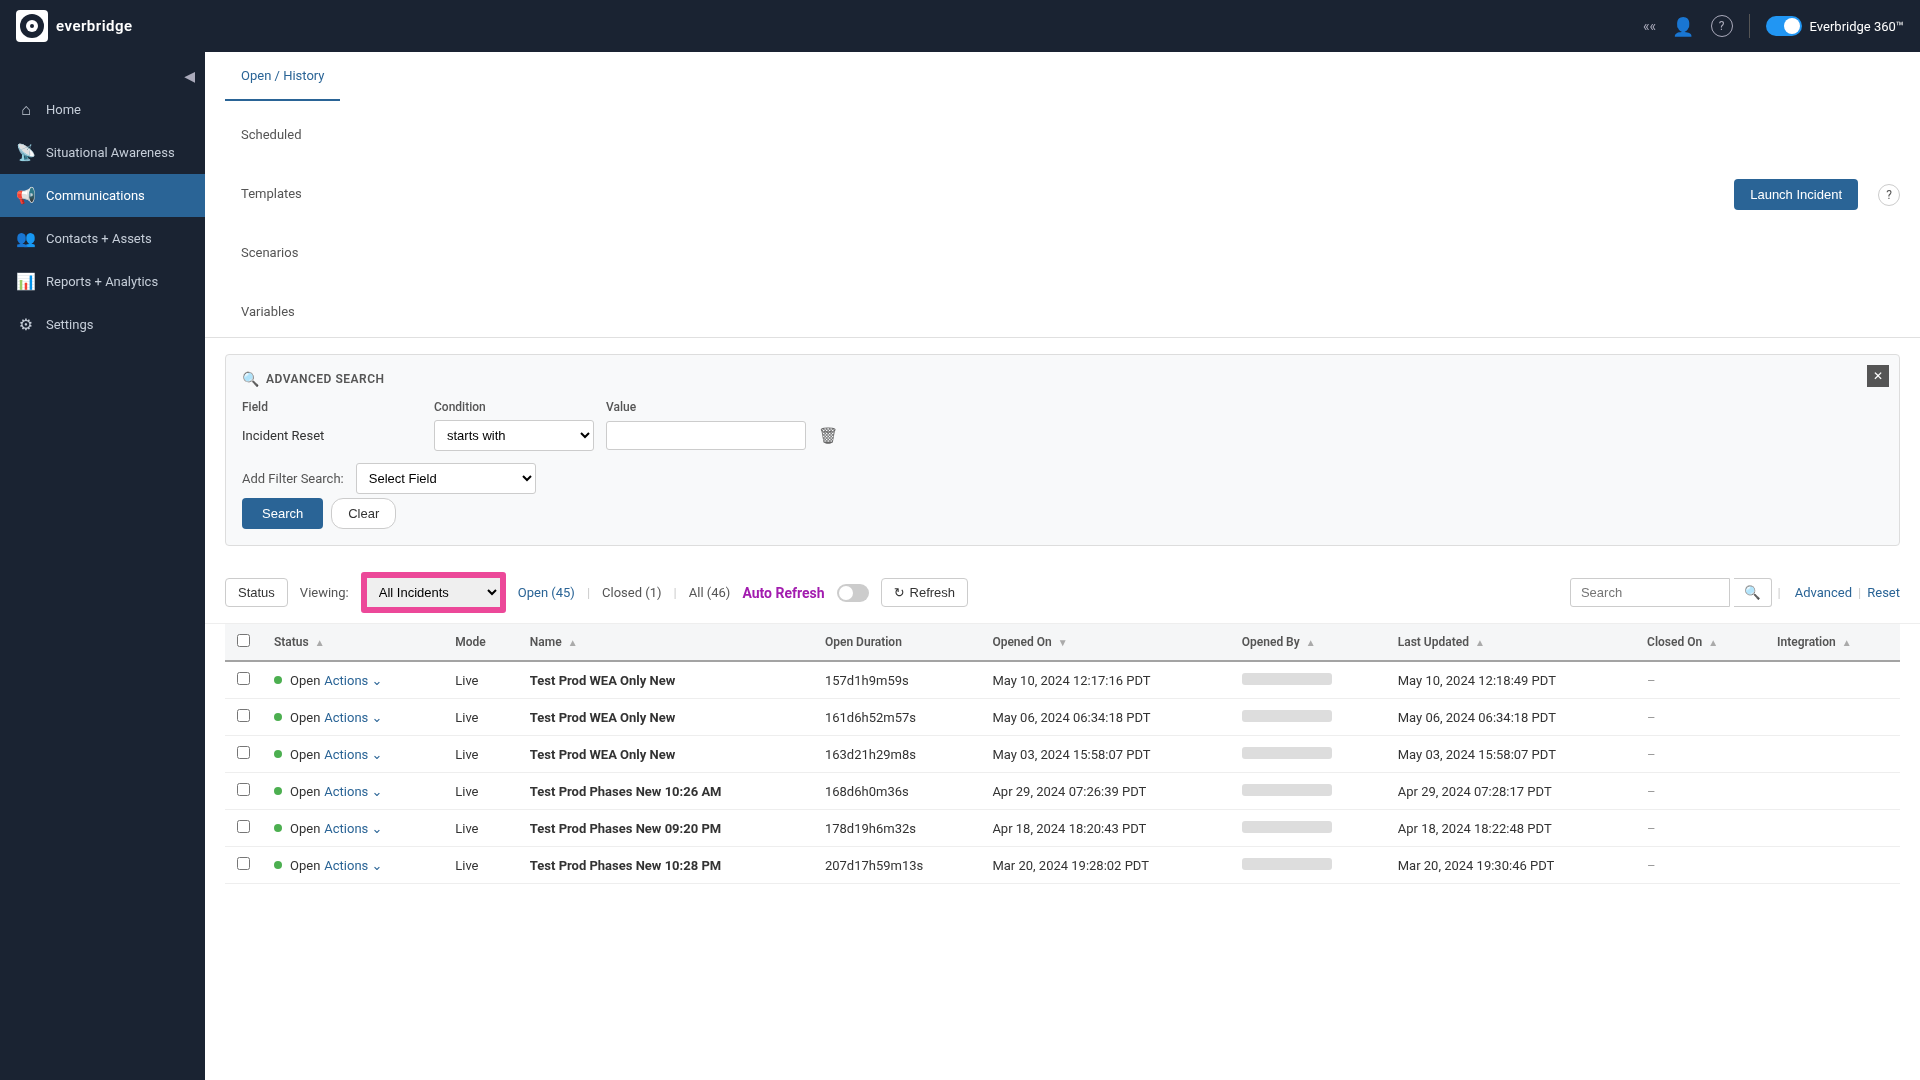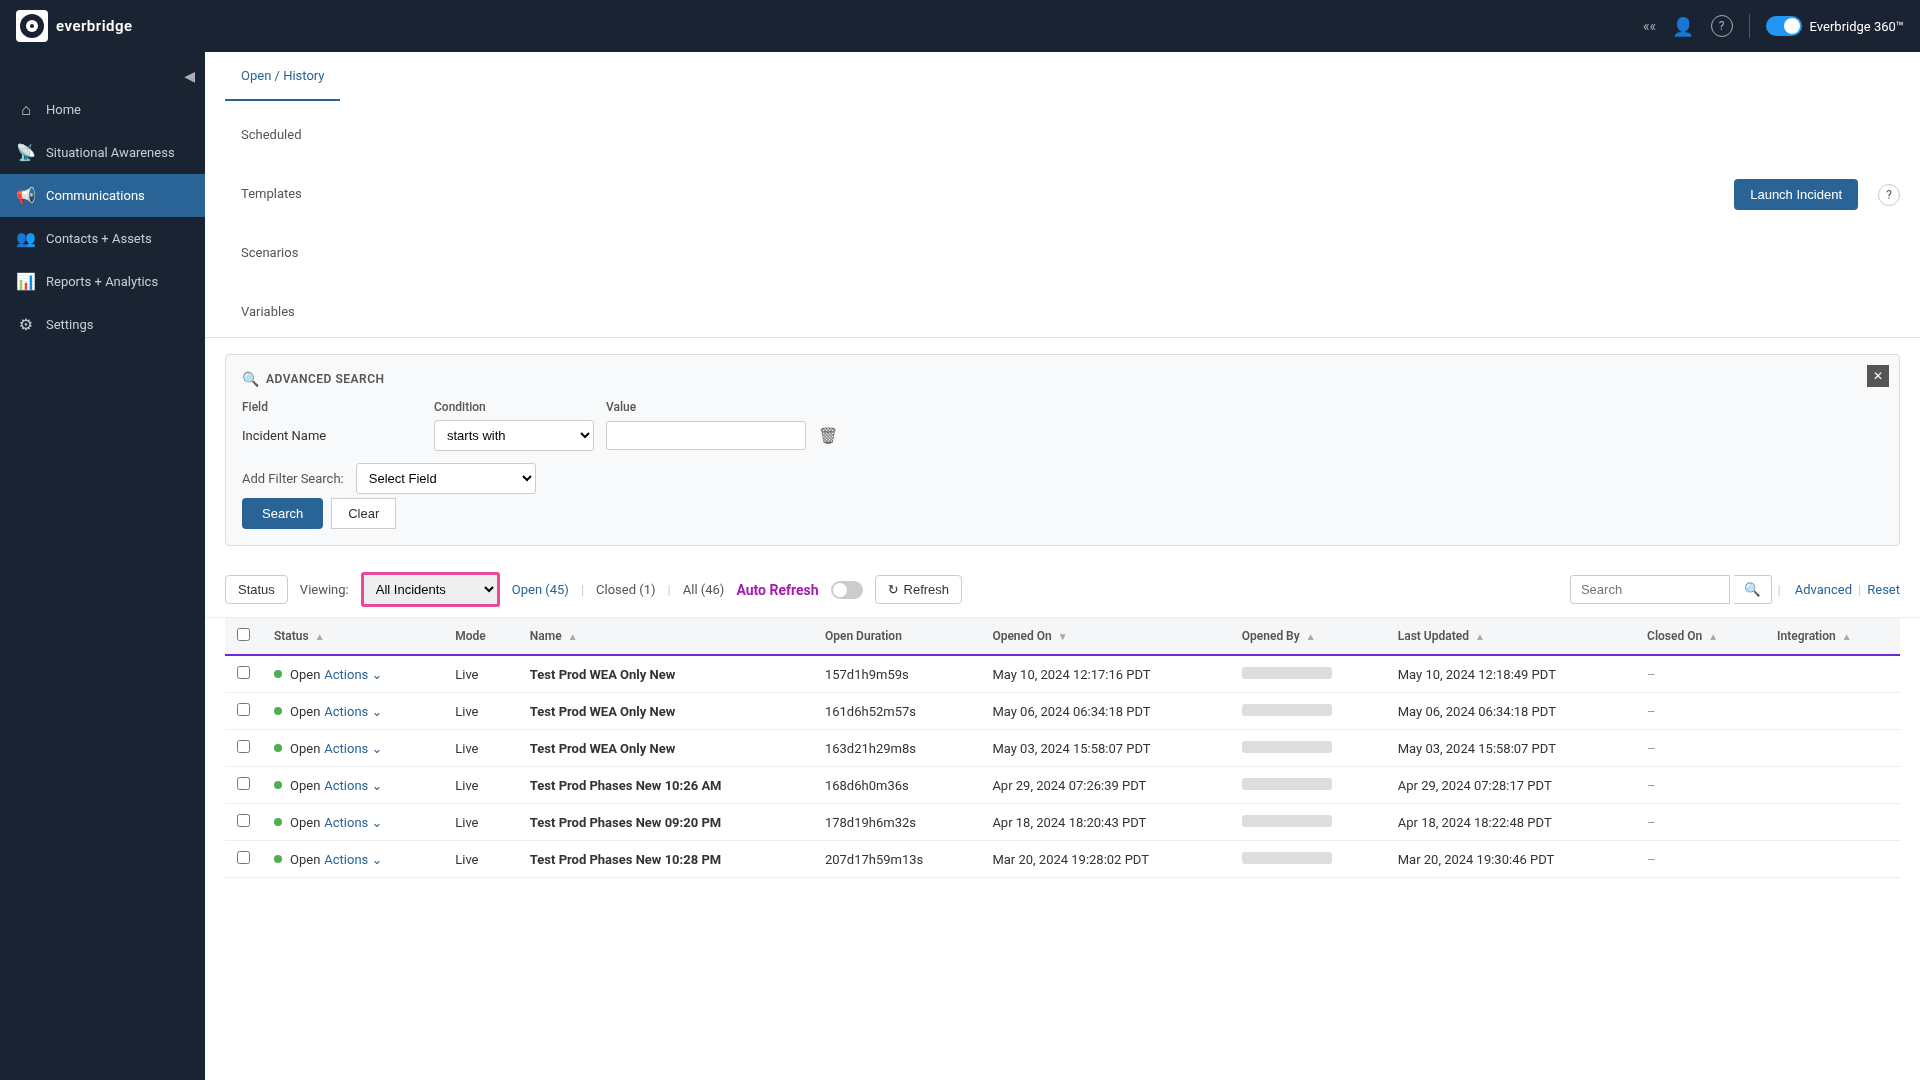--- a/index.html
+++ b/index.html
@@ -46,42 +46,42 @@
     .filter-label-row { display: flex; gap: 12px; margin-bottom: 6px; }
     .filter-col-label { font-size: 12px; color: #555; font-weight: 500; }
     .filter-field-name { font-size: 13px; color: #333; padding: 6px 0; width: 180px; }
     .filter-select { width: 100%; padding: 6px 8px; border: 1px solid #ccc; border-radius: 3px; font-size: 13px; background: white; }
     .filter-input { width: 100%; padding: 6px 8px; border: 1px solid #ccc; border-radius: 3px; font-size: 13px; }
     .delete-icon { color: #666; cursor: pointer; font-size: 16px; }
     .add-filter-row { display: flex; align-items: center; gap: 12px; margin-bottom: 4px; }
     .add-filter-label { font-size: 13px; color: #555; }
     .adv-search-actions { display: flex; gap: 8px; }
     .btn-search { background: #2a6496; color: white; border: none; padding: 7px 20px; border-radius: 4px; cursor: pointer; font-size: 13px; }
-    .btn-clear { background: white; color: #333; border: 1px solid #ccc; padding: 7px 16px; border-radius: 0; cursor: pointer; font-size: 13px; }
+    .btn-clear { background: white; color: #333; border: 1px solid #ccc; padding: 7px 16px; border-radius: 12px; cursor: pointer; font-size: 13px; }
 
     
     .viewing-bar { padding: 10px 20px; display: flex; align-items: center; gap: 12px; background: white; border-bottom: 1px solid #eee; }
     .close-btn { border: 1px solid #ccc; background: white; padding: 6px 12px; border-radius: 4px; cursor: pointer; font-size: 13px; color: #333; }
     .viewing-label { font-size: 13px; color: #555; }
-    .viewing-select { padding: 6px 8px; border: 3px solid #ec4899; border-radius: 3px; font-size: 13px; }
+    .viewing-select { padding: 6px 8px; border: 6px solid #ec4899; border-radius: 3px; font-size: 13px; }
     .count-link { color: #2a6496; cursor: pointer; font-size: 13px; text-decoration: none; }
     .count-separator { color: #ccc; }
     .auto-refresh-label { font-size: 14px; color: #a21caf; font-weight: bold; }
     .toggle-small { width: 32px; height: 18px; background: #ccc; border-radius: 9px; position: relative; cursor: pointer; display: inline-block; }
     .toggle-small::after { content: ''; position: absolute; width: 14px; height: 14px; background: white; border-radius: 50%; top: 2px; left: 2px; transition: left 0.2s; }
     .refresh-btn { display: flex; align-items: center; gap: 5px; border: 1px solid #ccc; background: white; padding: 6px 12px; border-radius: 4px; cursor: pointer; font-size: 13px; color: #333; }
     .search-right { margin-left: auto; display: flex; align-items: center; gap: 4px; }
     .search-input-sm { padding: 6px 10px; border: 1px solid #ccc; border-radius: 3px 0 0 3px; font-size: 13px; width: 160px; }
     .search-btn-sm { border: 1px solid #ccc; background: white; padding: 6px 10px; border-radius: 0 3px 3px 0; cursor: pointer; border-left: none; }
     .advanced-link { color: #2a6496; cursor: pointer; font-size: 13px; text-decoration: none; margin-left: 8px; }
     .reset-link { color: #2a6496; cursor: pointer; font-size: 13px; text-decoration: none; }
 
     
     .incidents-table { width: 100%; border-collapse: collapse; }
-    .incidents-table th { background: #f5f6f7; padding: 10px 12px; text-align: left; font-size: 12px; color: #555; font-weight: 600; border-bottom: 2px solid #6d28d9; white-space: nowrap; }
+    .incidents-table th { background: #f5f6f7; padding: 10px 12px; text-align: left; font-size: 12px; color: #555; font-weight: 600; border-bottom: 2px solid #a3a3a3; white-space: nowrap; }
     .incidents-table td { padding: 10px 12px; border-bottom: 1px solid #eee; font-size: 13px; color: #333; vertical-align: middle; }
     .sort-icon { color: #aaa; margin-left: 3px; font-size: 10px; }
     .status-dot { width: 8px; height: 8px; border-radius: 50%; background: #4CAF50; display: inline-block; margin-right: 4px; }
     .status-cell { display: flex; align-items: center; gap: 4px; }
     .open-text { color: #333; font-size: 13px; }
     .actions-btn { color: #2a6496; cursor: pointer; font-size: 13px; display: inline-flex; align-items: center; gap: 2px; }
     .blurred-text { background: #ddd; border-radius: 3px; display: inline-block; height: 12px; width: 90px; }
     .dash-text { color: #999; }
     .table-wrap { overflow-x: auto; margin: 0 20px; }
     th.check-col, td.check-col { width: 32px; }
@@ -188,21 +188,21 @@
         <div style="width:160px;">
           <span class="filter-col-label">Condition</span>
         </div>
         <div style="width:200px;">
           <span class="filter-col-label">Value</span>
         </div>
       </div>
 
       <div class="filter-row">
         <div style="width:180px;">
-          <span class="filter-field-name">Incident Name</span>
+          <span class="filter-field-name">Incident Reset</span>
         </div>
         <div style="width:160px;">
           <select class="filter-select">
             <option>starts with</option>
             <option>contains</option>
             <option>equals</option>
             <option>ends with</option>
           </select>
         </div>
         <div style="width:200px;">

